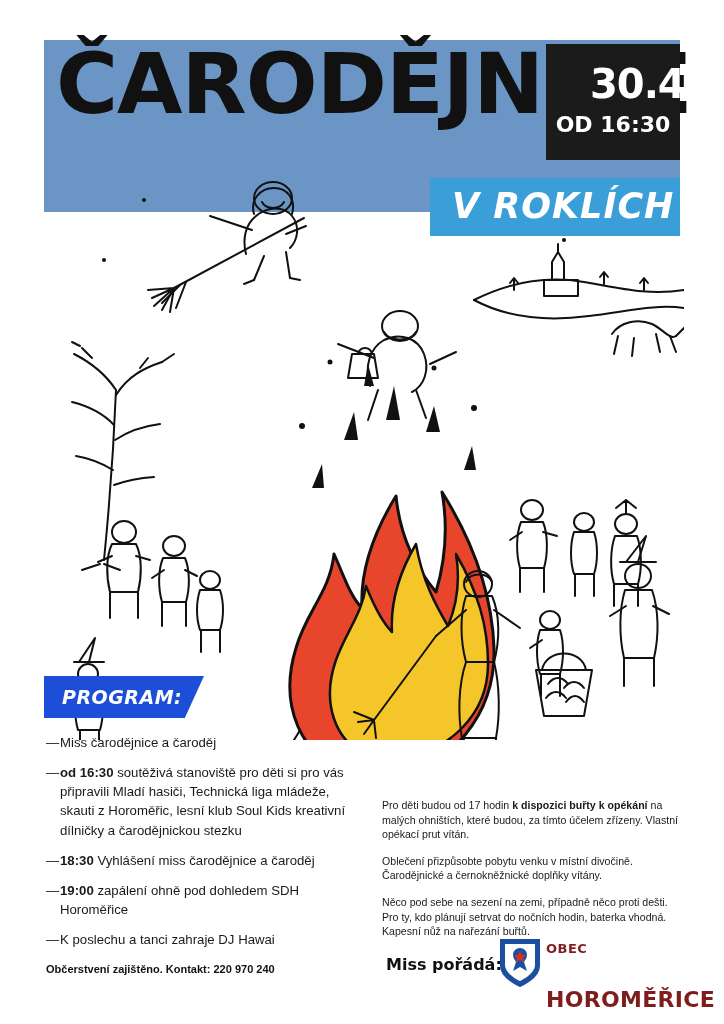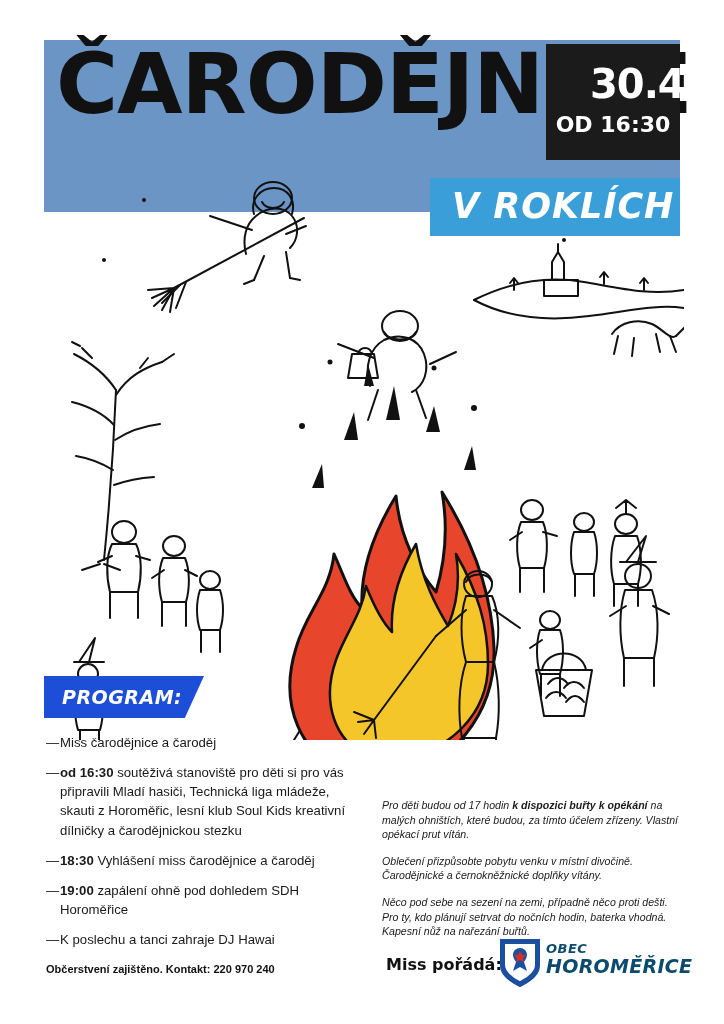--- a/index.html
+++ b/index.html
@@ -161,21 +161,21 @@
   
   .info {
     position: absolute;
     left: 382px;
     top: 798px;
     width: 300px;
     font-size: 10.6px;
     line-height: 1.38;
     color: #1a1a1a;
   }
-  .info p { margin: 0 0 12px 0; font-style: italic; }
+  .info p { margin: 0 0 12px 0; }
   .info b { font-weight: bold; }
 
   
   .organizer-label {
     position: absolute;
     left: 386px;
     top: 955px;
     font-family: "DejaVu Sans", sans-serif;
     font-weight: bold;
     font-size: 16px;
@@ -185,28 +185,27 @@
     position: absolute;
     left: 498px;
     top: 938px;
     width: 190px;
     height: 50px;
   }
   .logo-text {
     position: absolute;
     left: 48px;
     top: 4px;
-    color: #0c4a6e;
+    color: #7f1d1d;
     font-family: "DejaVu Sans", sans-serif;
     font-weight: bold;
     line-height: 1.08;
-    font-style: italic;
   }
   .logo-text .l1 { font-size: 13px; letter-spacing: 0.5px; }
-  .logo-text .l2 { font-size: 19px; letter-spacing: 0.3px; }
+  .logo-text .l2 { font-size: 22px; letter-spacing: 0.3px; margin-top: 32px; }
 </style>
 </head>
 <body>
 
 <div class="poster">
 
   <div class="blue-band"></div>
   <div class="blue-band-2"></div>
 
   <div class="illu">

